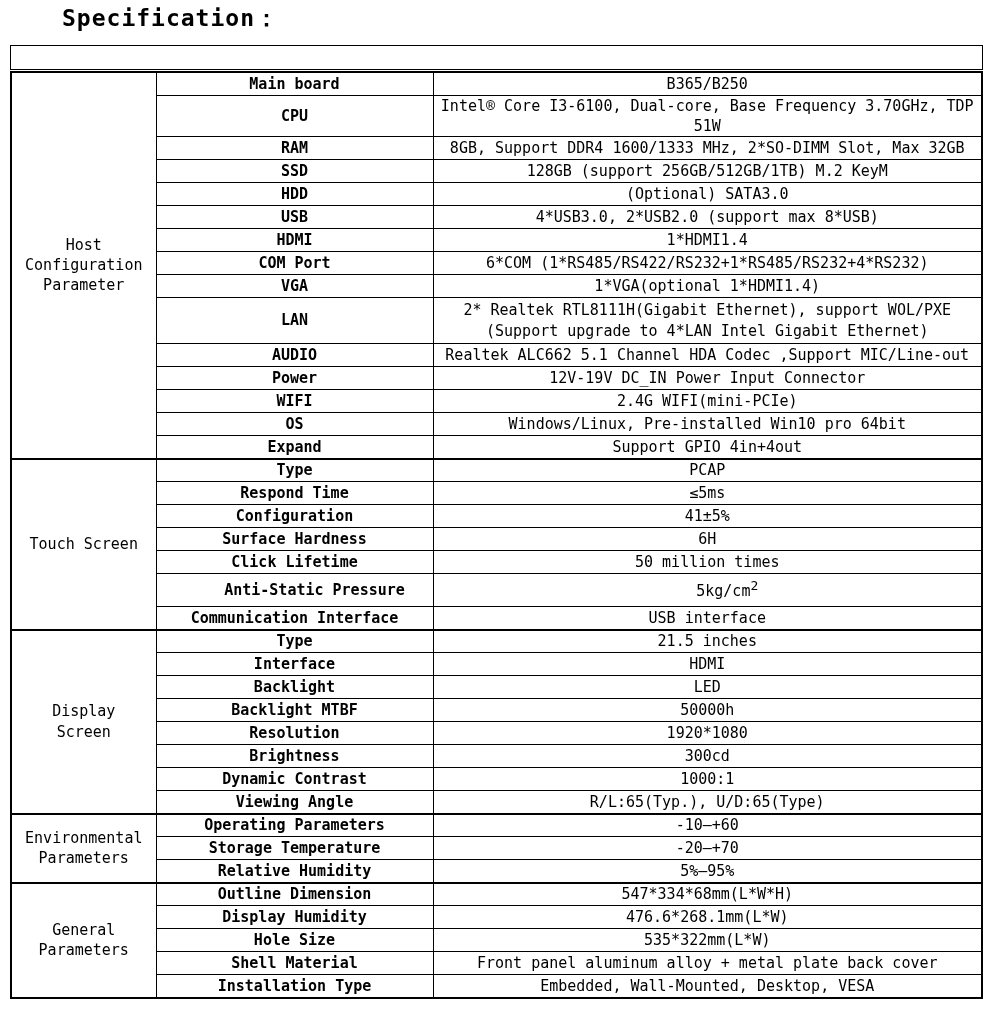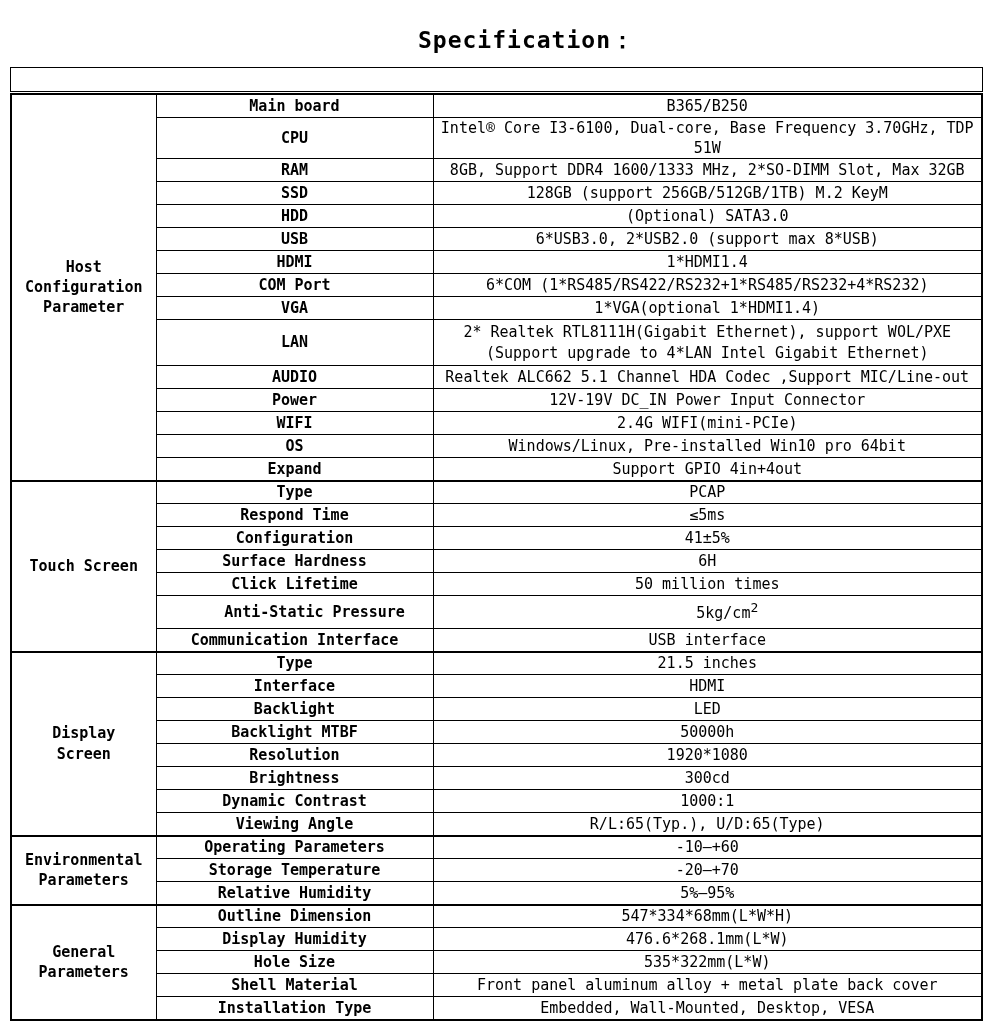--- a/index.html
+++ b/index.html
@@ -3,26 +3,25 @@
 <meta charset="utf-8">
 <style>
   html, body { margin:0; padding:0; background:#ffffff; }
   body {
     width:991px; height:1032px;
     font-family:"DejaVu Sans Mono", monospace;
     color:#000;
     overflow:hidden;
   }
   .page-title {
-    margin:25px 0 11px 62px;
+    margin:3px 0 11px 62px;
     font-size:23px;
     font-weight:bold;
     letter-spacing:1px;
     white-space:pre;
-    text-align:center;
   }
   .table-wrap { margin-left:10px; width:973px; }
   .empty-strip {
     border:1px solid #000;
     height:23px;
     margin-bottom:1px;
   }
   table.spec {
     border-collapse:collapse;
     width:100%;
@@ -35,21 +34,21 @@
     vertical-align:middle;
     font-size:15px;
     padding:0 4px;
     height:23px;
     box-sizing:border-box;
     white-space:pre-line;
     line-height:1.35;
     overflow:hidden;
   }
   td.group {
-    font-weight:bold;
+    font-weight:normal;
     line-height:1.55;
   }
   td.lab { font-weight:bold;margin-left:31px; }
   tr.sec > td { border-top:2px solid #000;text-align:center; }
   tr.tall > td { height:33px;padding-left:44px; }
   tr.twoline > td { height:46px; }
   .sup {
     font-size:13px;
     vertical-align:super;
     line-height:1;
@@ -89,21 +88,21 @@
       <tr>
         <td class="lab">SSD</td>
         <td class="val">128GB (support 256GB/512GB/1TB) M.2 KeyM</td>
       </tr>
       <tr>
         <td class="lab">HDD</td>
         <td class="val">(Optional) SATA3.0</td>
       </tr>
       <tr>
         <td class="lab">USB</td>
-        <td class="val">6*USB3.0, 2*USB2.0 (support max 8*USB)</td>
+        <td class="val">4*USB3.0, 2*USB2.0 (support max 8*USB)</td>
       </tr>
       <tr>
         <td class="lab">HDMI</td>
         <td class="val">1*HDMI1.4</td>
       </tr>
       <tr>
         <td class="lab">COM Port</td>
         <td class="val">6*COM (1*RS485/RS422/RS232+1*RS485/RS232+4*RS232)</td>
       </tr>
       <tr>

